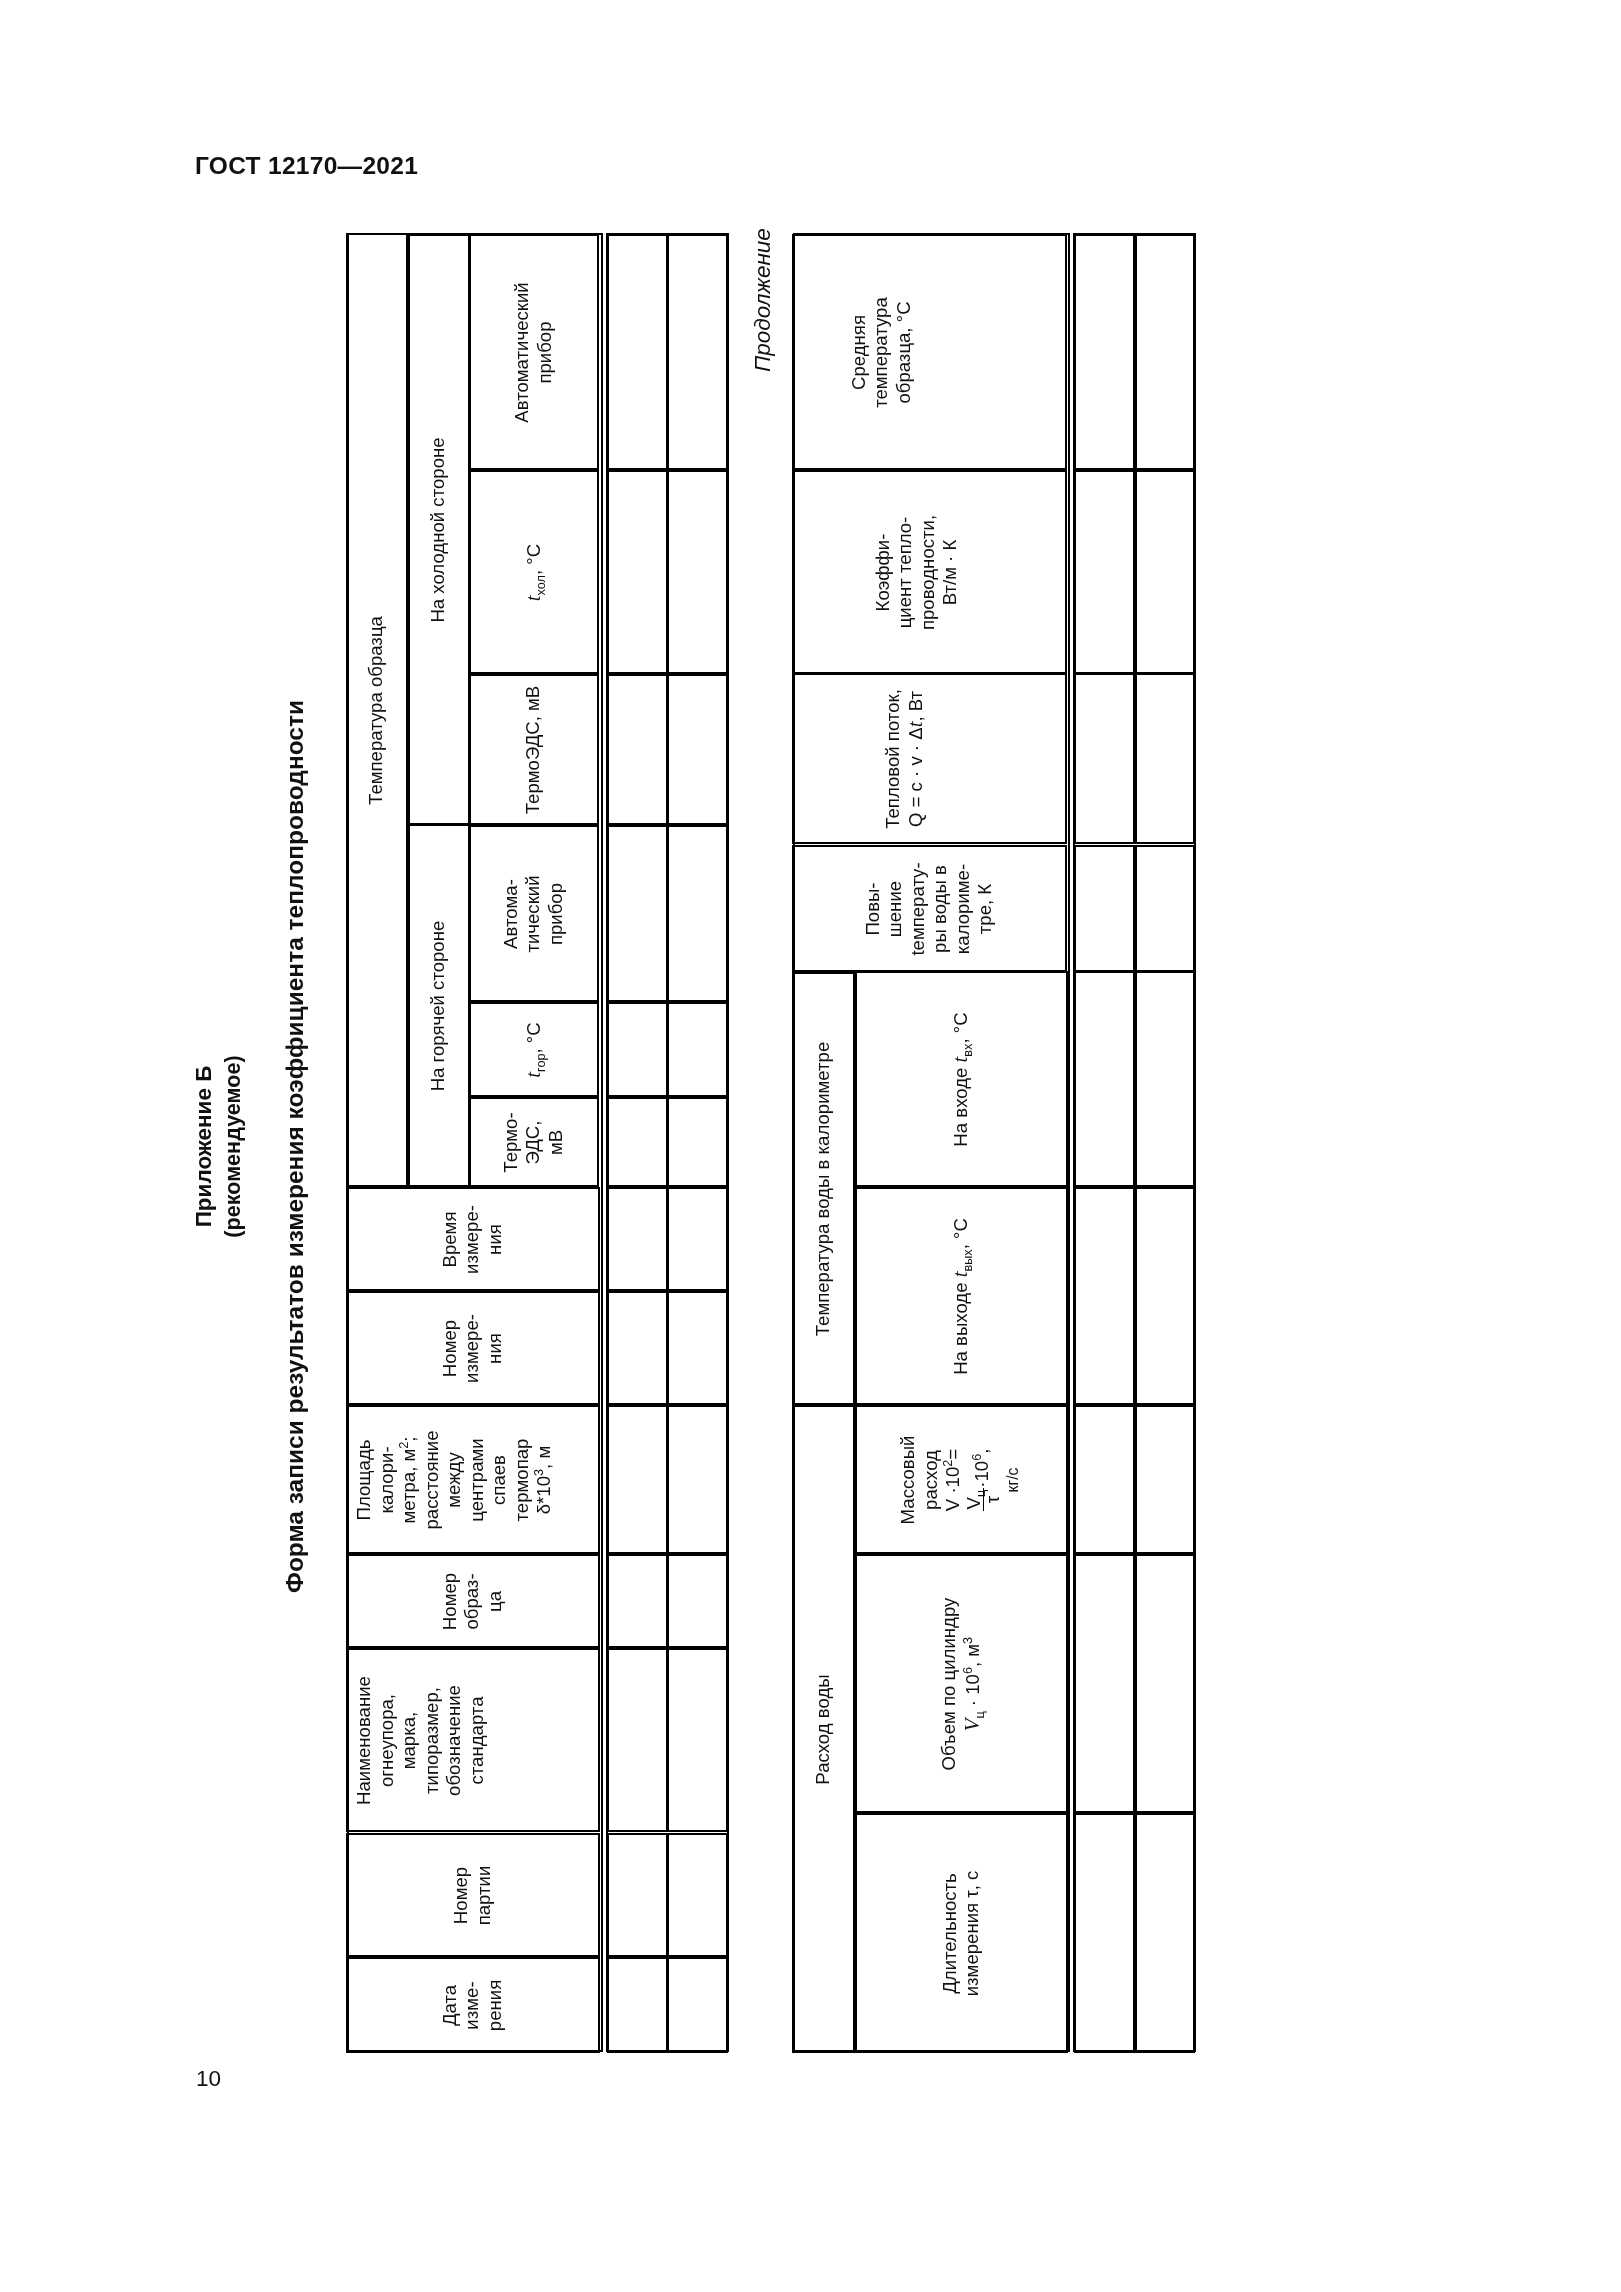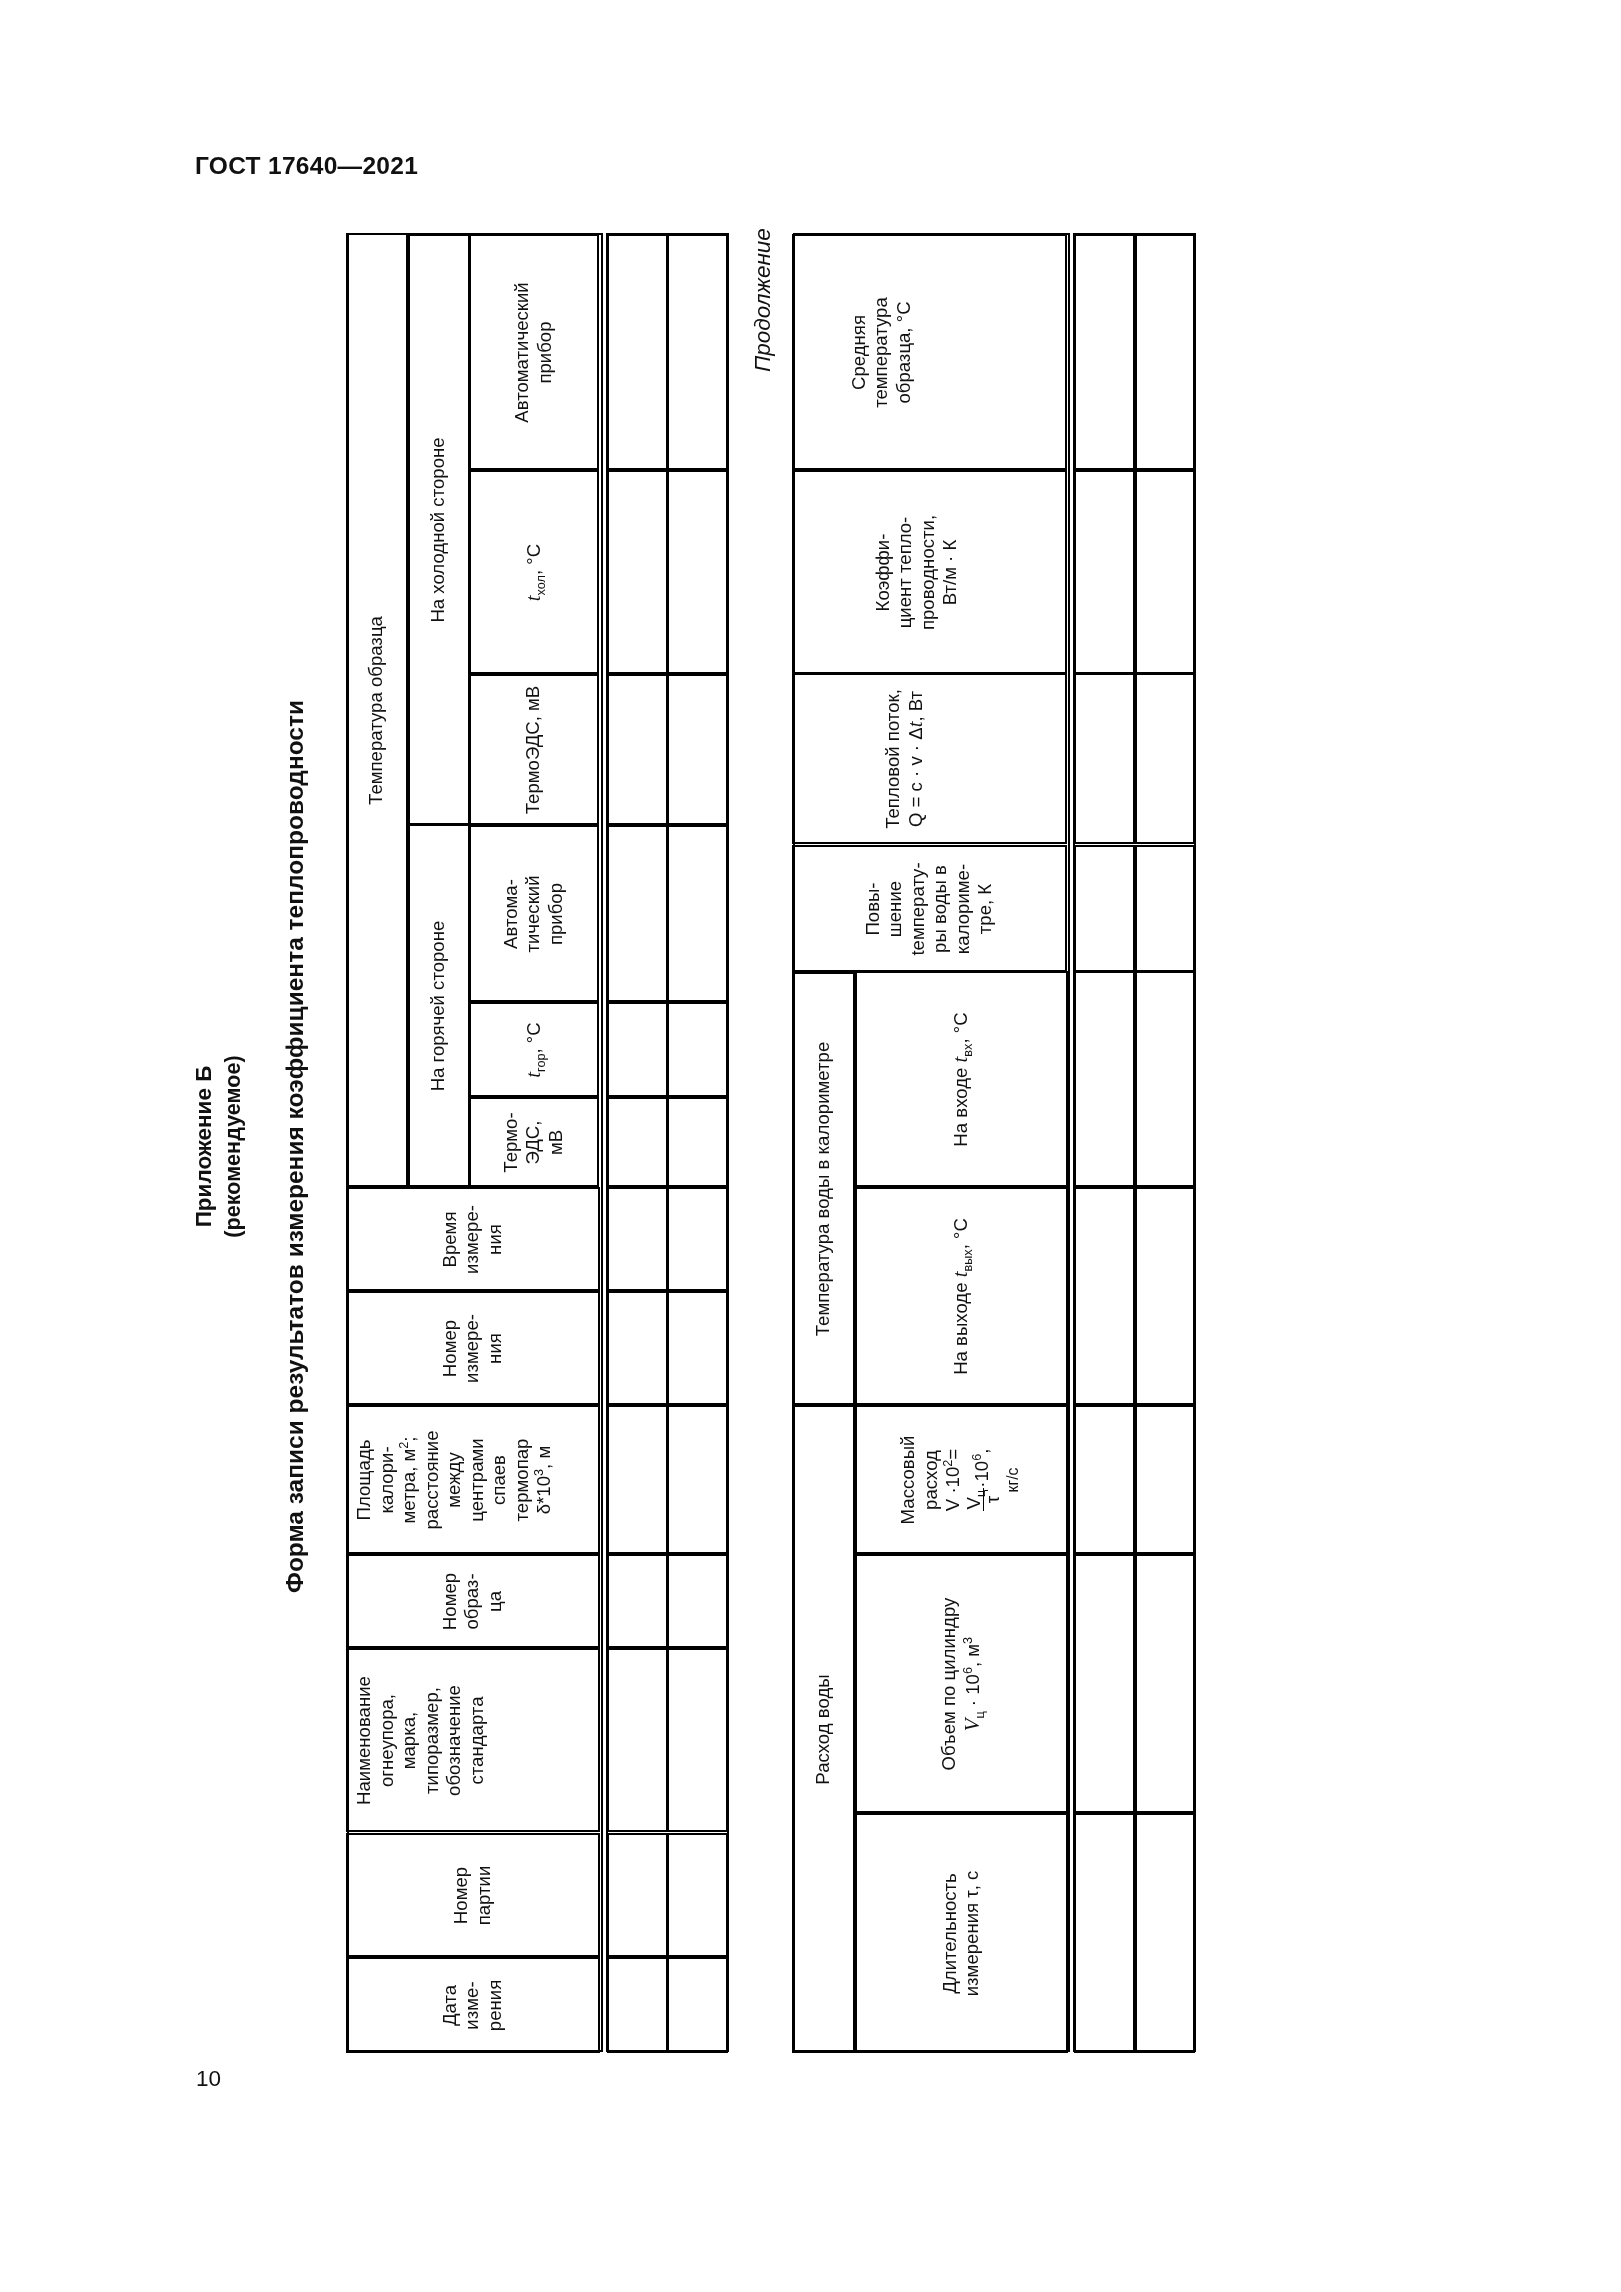--- a/index.html
+++ b/index.html
@@ -28,21 +28,21 @@
   .dbl { position: absolute; height: 6.9px; border-top: 2px solid #000; border-bottom: 2px solid #000; box-sizing: border-box; background: #fff; }
   .pre { white-space: pre-line; }
   .frac { display: inline-flex; flex-direction: column; vertical-align: middle; align-items: center; line-height: 17.6px; }
   .frac .num { border-bottom: 1.5px solid #000; padding: 0 2px; }
   sub, sup { font-size: 12.7px; line-height: 0; }
   i { font-family: "Liberation Serif", serif; font-style: italic; font-size: 20.6px; }
 </style>
 </head>
 <body>
 
-<div class="doc-code">ГОСТ 17640—2021</div>
+<div class="doc-code">ГОСТ 12170—2021</div>
 <div class="page-num">10</div>
 
 <div class="land">
   <div class="appx l1">Приложение Б</div>
   <div class="appx l2">(рекомендуемое)</div>
   <div class="form-title">Форма записи результатов измерения коэффициента теплопроводности</div>
 
   <div class="tbl" style="left:241px; top:347px; width:1819px; height:382px;">
   </div>
 

